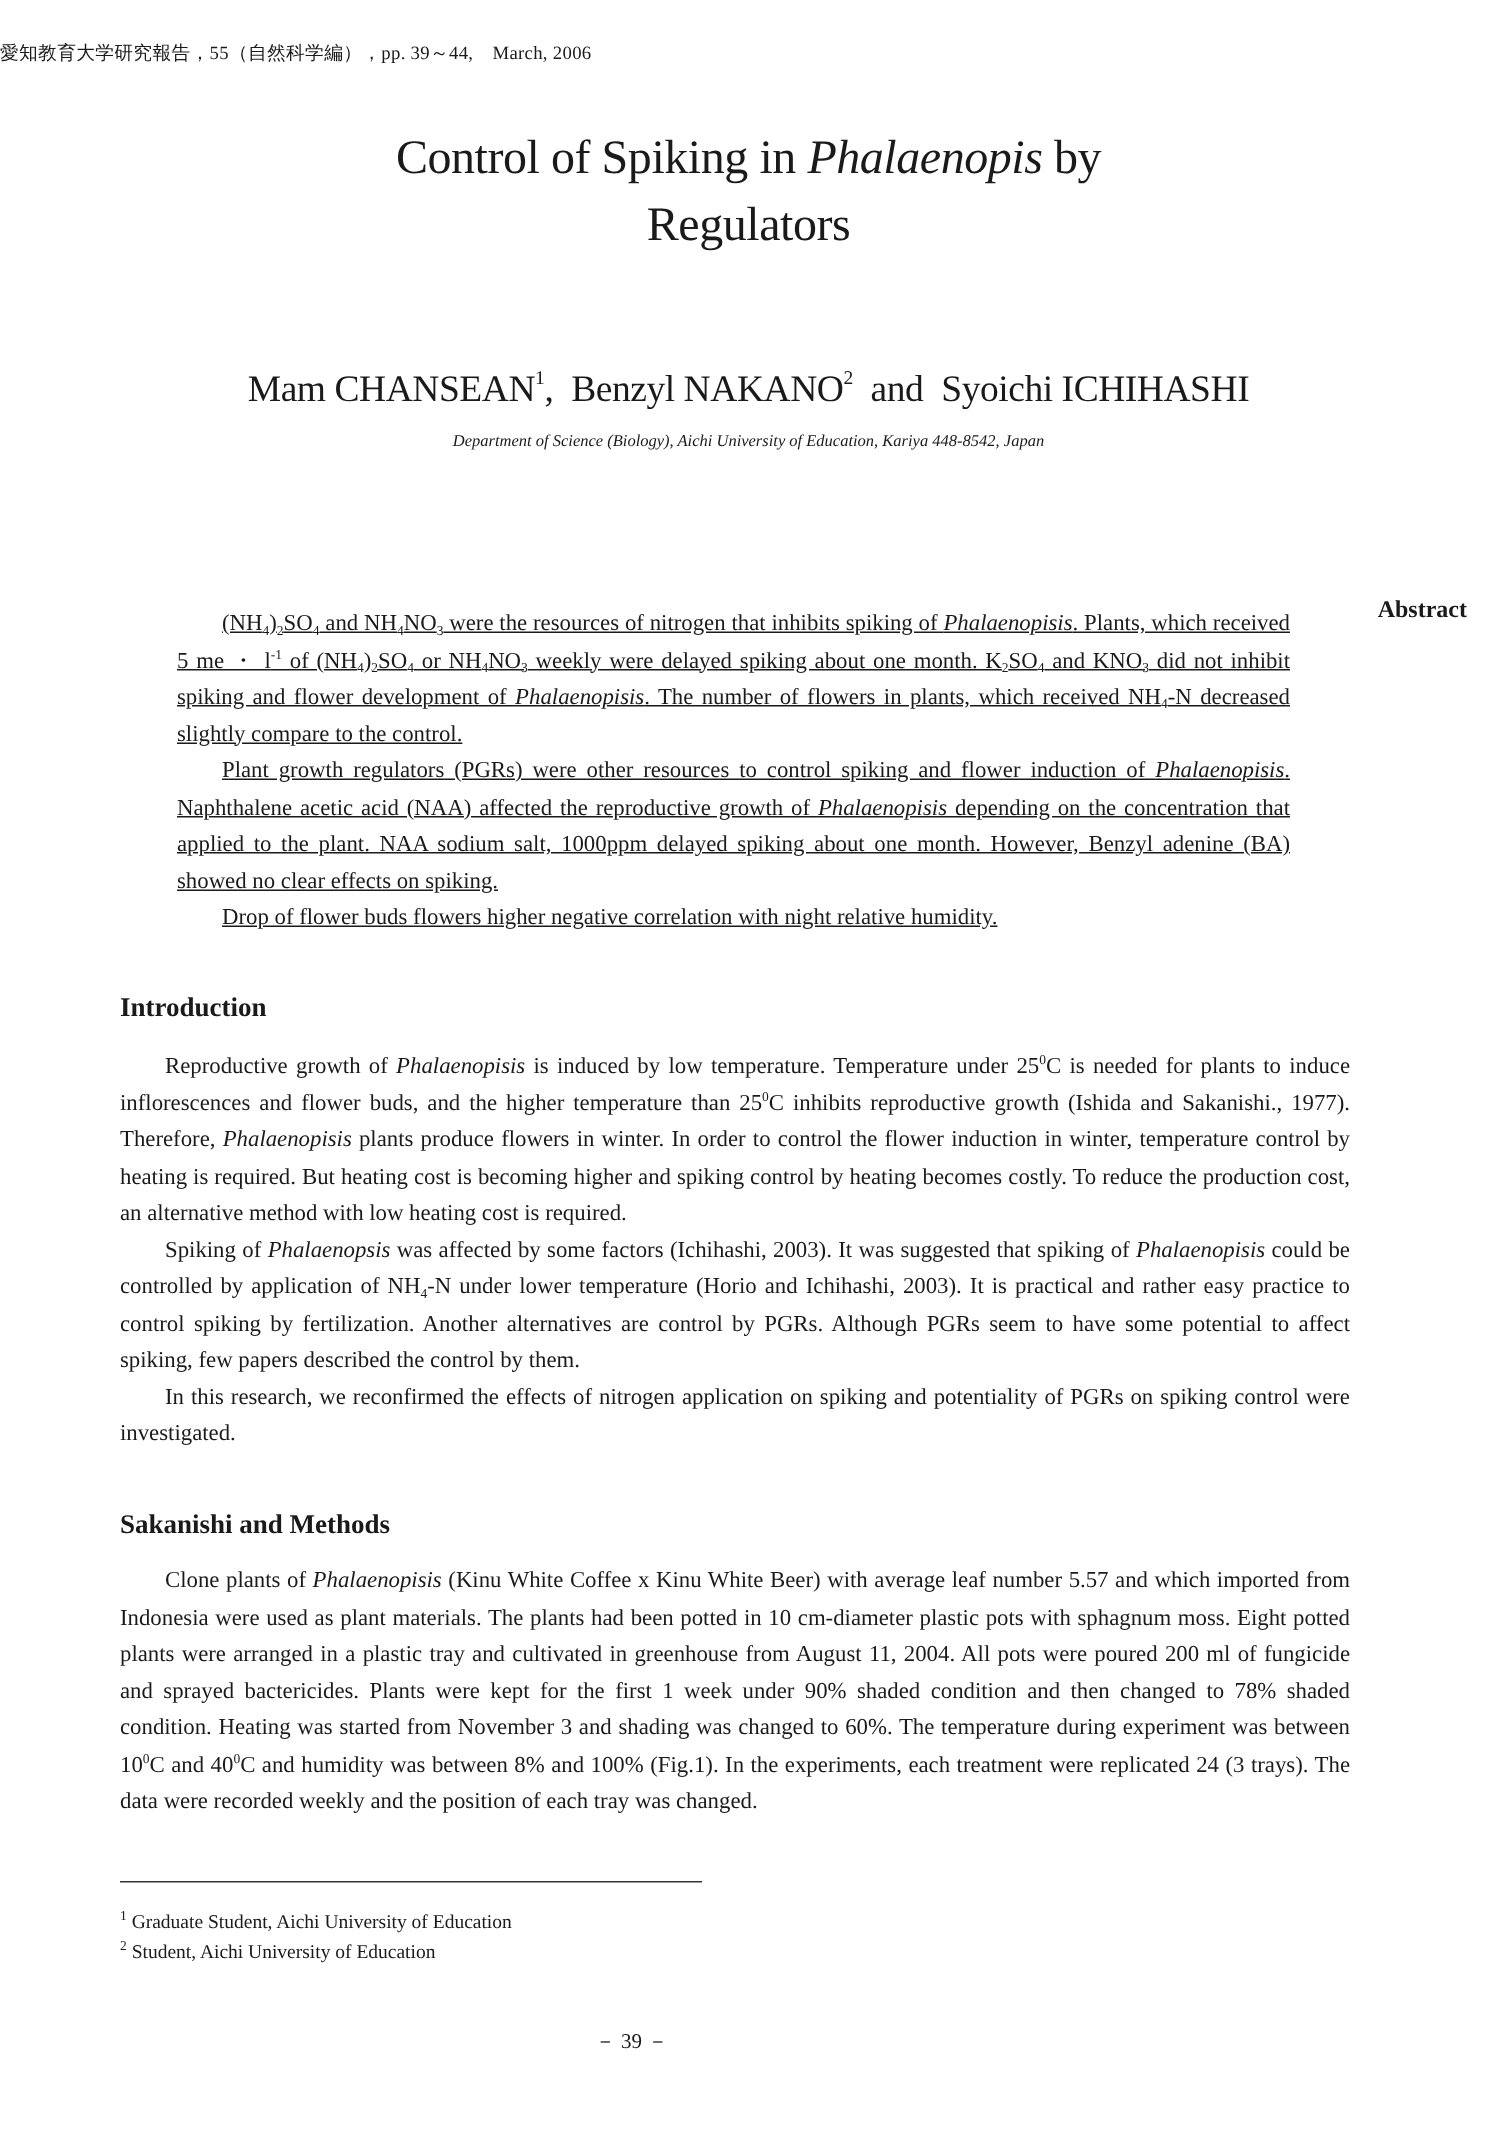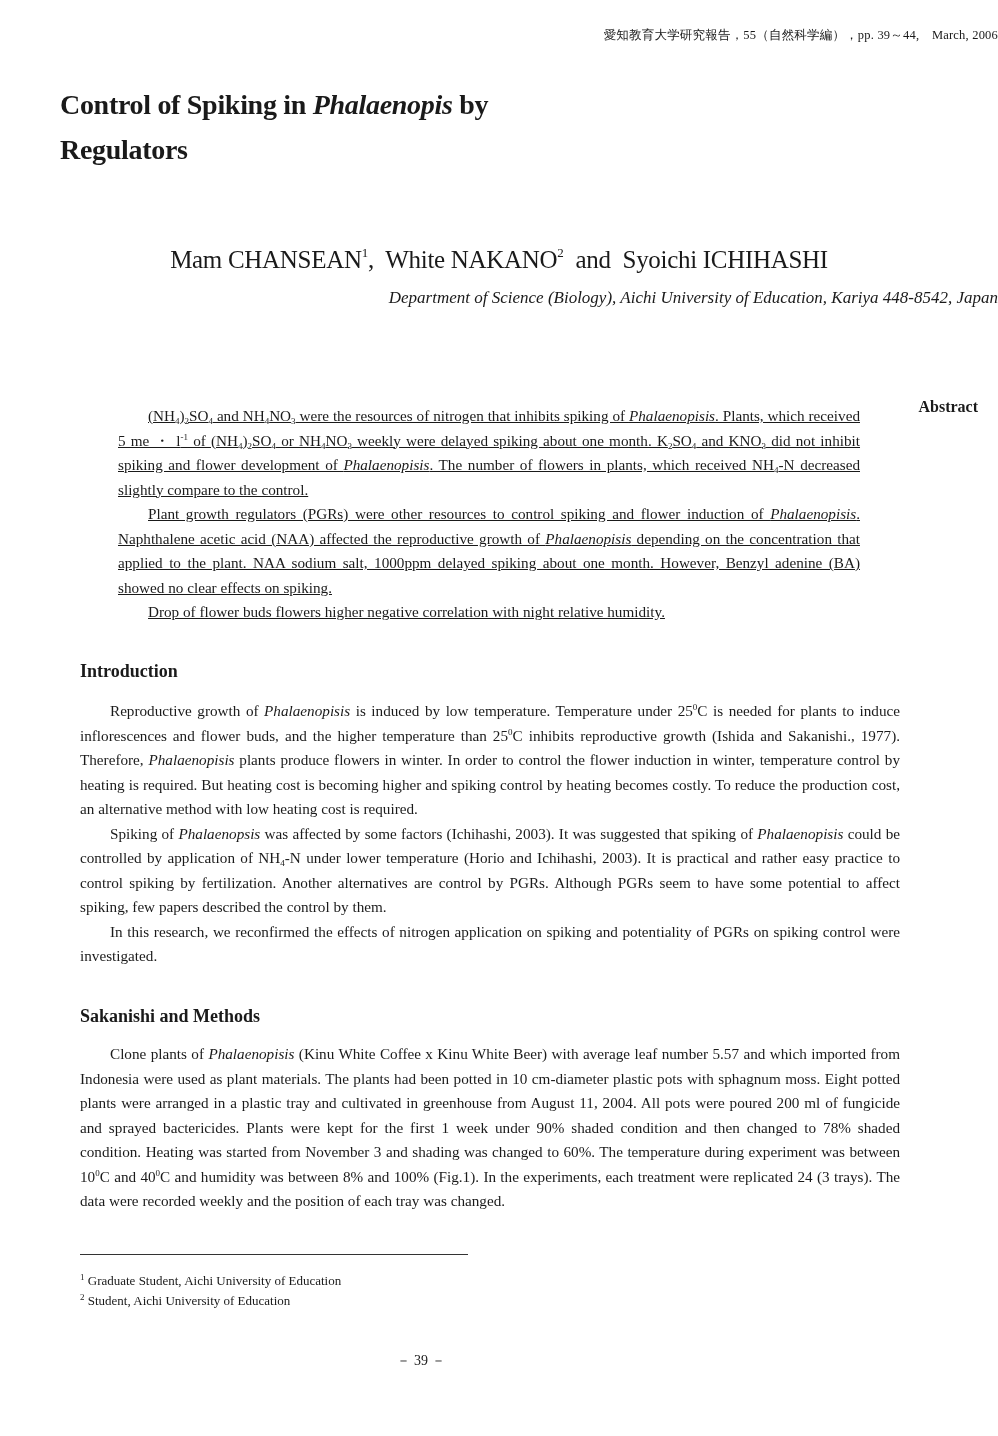--- a/index.html
+++ b/index.html
@@ -1,25 +1,25 @@
 <!DOCTYPE html>
 <html><head>
 <meta charset="utf-8">
 <style>
   html, body { margin: 0; padding: 0; background: #ffffff; }
   body { width: 998px; height: 1436px; position: relative; overflow: hidden;
          font-family: "Liberation Serif", "DejaVu Serif", serif; color: #1a1a1a; }
   .abs { position: absolute; }
-  .header { top: 27px; left: 0; width: 998px; text-align: right; font-size: 12.5px; letter-spacing: 0.2px; }
-  .title { top: 82px; left: 60px; width: 878px; text-align: left; font-size: 28px; font-weight: bold;
+  .header { top: 27px; left: 0; width: 998px; text-align: left; font-size: 12.5px; letter-spacing: 0.2px; }
+  .title { top: 82px; left: 60px; width: 878px; text-align: center; font-size: 32px; font-weight: normal;
            line-height: 45px; letter-spacing: -0.3px; }
   .title i { font-style: italic; }
   .authors { top: 246px; left: 0; width: 998px; text-align: center; font-size: 25px; letter-spacing: -0.3px; }
   .authors sup { font-size: 13px; vertical-align: 11px; }
-  .affil { top: 288px; left: 0; width: 998px; text-align: right; font-size: 17px; font-style: italic; }
+  .affil { top: 288px; left: 0; width: 998px; text-align: center; font-size: 11px; font-style: italic; }
   .abs-heading { top: 398px; left: 0; width: 978px; text-align: right; font-size: 16px; font-weight: bold; }
   .abstract { top: 404px; left: 118px; width: 742px; font-size: 15.2px; line-height: 24.5px; text-align: justify; text-decoration: underline; }
   .abstract p, .body p { margin: 0; text-indent: 30px; }
   .sec { left: 80px; font-size: 18px; font-weight: bold; }
   .body { left: 80px; width: 820px; font-size: 15.2px; line-height: 24.5px; text-align: justify; }
   sub { font-size: 9px; vertical-align: -3px; line-height: 0; }
   sup { font-size: 9px; vertical-align: 6px; line-height: 0; }
   .rule { top: 1254px; left: 80px; width: 388px; height: 0; border-top: 1.2px solid #333; }
   .fn { left: 80px; font-size: 13px; line-height: 20px; }
   .fn sup { font-size: 9px; vertical-align: 5px; }
@@ -29,21 +29,21 @@
 <body>
 
 <div class="abs header">愛知教育大学研究報告，55（自然科学編），pp. 39～44,　March, 2006</div>
 
 <div class="abs title">
   <div><span>Control of Spiking in </span><i>Phalaenopis</i><span> by</span></div>
   <div>Regulators</div>
 </div>
 
 <div class="abs authors">
-  <span><span>Mam CHANSEAN</span><sup>1</sup><span style="white-space:pre">,  </span></span><span><span>White NAKANO</span><sup>2</sup><span style="white-space:pre">  and  </span></span><span><span>Syoichi ICHIHASHI</span></span>
+  <span><span>Mam CHANSEAN</span><sup>1</sup><span style="white-space:pre">,  </span></span><span><span>Benzyl NAKANO</span><sup>2</sup><span style="white-space:pre">  and  </span></span><span><span>Syoichi ICHIHASHI</span></span>
 </div>
 
 <div class="abs affil">Department of Science (Biology), Aichi University of Education, Kariya 448-8542, Japan</div>
 
 <div class="abs abs-heading">Abstract</div>
 <div class="abs abstract">
   <p><span>(NH</span><sub>4</sub><span>)</span><sub>2</sub><span>SO</span><sub>4</sub><span> and NH</span><sub>4</sub><span>NO</span><sub>3</sub><span> were the resources of nitrogen that inhibits spiking of </span><i>Phalaenopisis</i><span>. Plants, which received 5 me ・ l</span><sup>-1</sup><span> of (NH</span><sub>4</sub><span>)</span><sub>2</sub><span>SO</span><sub>4</sub><span> or NH</span><sub>4</sub><span>NO</span><sub>3</sub><span> weekly were delayed spiking about one month. K</span><sub>2</sub><span>SO</span><sub>4</sub><span> and KNO</span><sub>3</sub><span> did not inhibit spiking and flower development of </span><i>Phalaenopisis</i><span>. The number of flowers in plants, which received NH</span><sub>4</sub><span>-N decreased slightly compare to the control.</span></p>
   <p><span>Plant growth regulators (PGRs) were other resources to control spiking and flower induction of </span><i>Phalaenopisis</i><span>. Naphthalene acetic acid (NAA) affected the reproductive growth of </span><i>Phalaenopisis</i><span> depending on the concentration that applied to the plant. NAA sodium salt, 1000ppm delayed spiking about one month. However, Benzyl adenine (BA) showed no clear effects on spiking.</span></p>
   <p><span>Drop of flower buds flowers higher negative correlation with night relative humidity.</span></p>
 </div>

